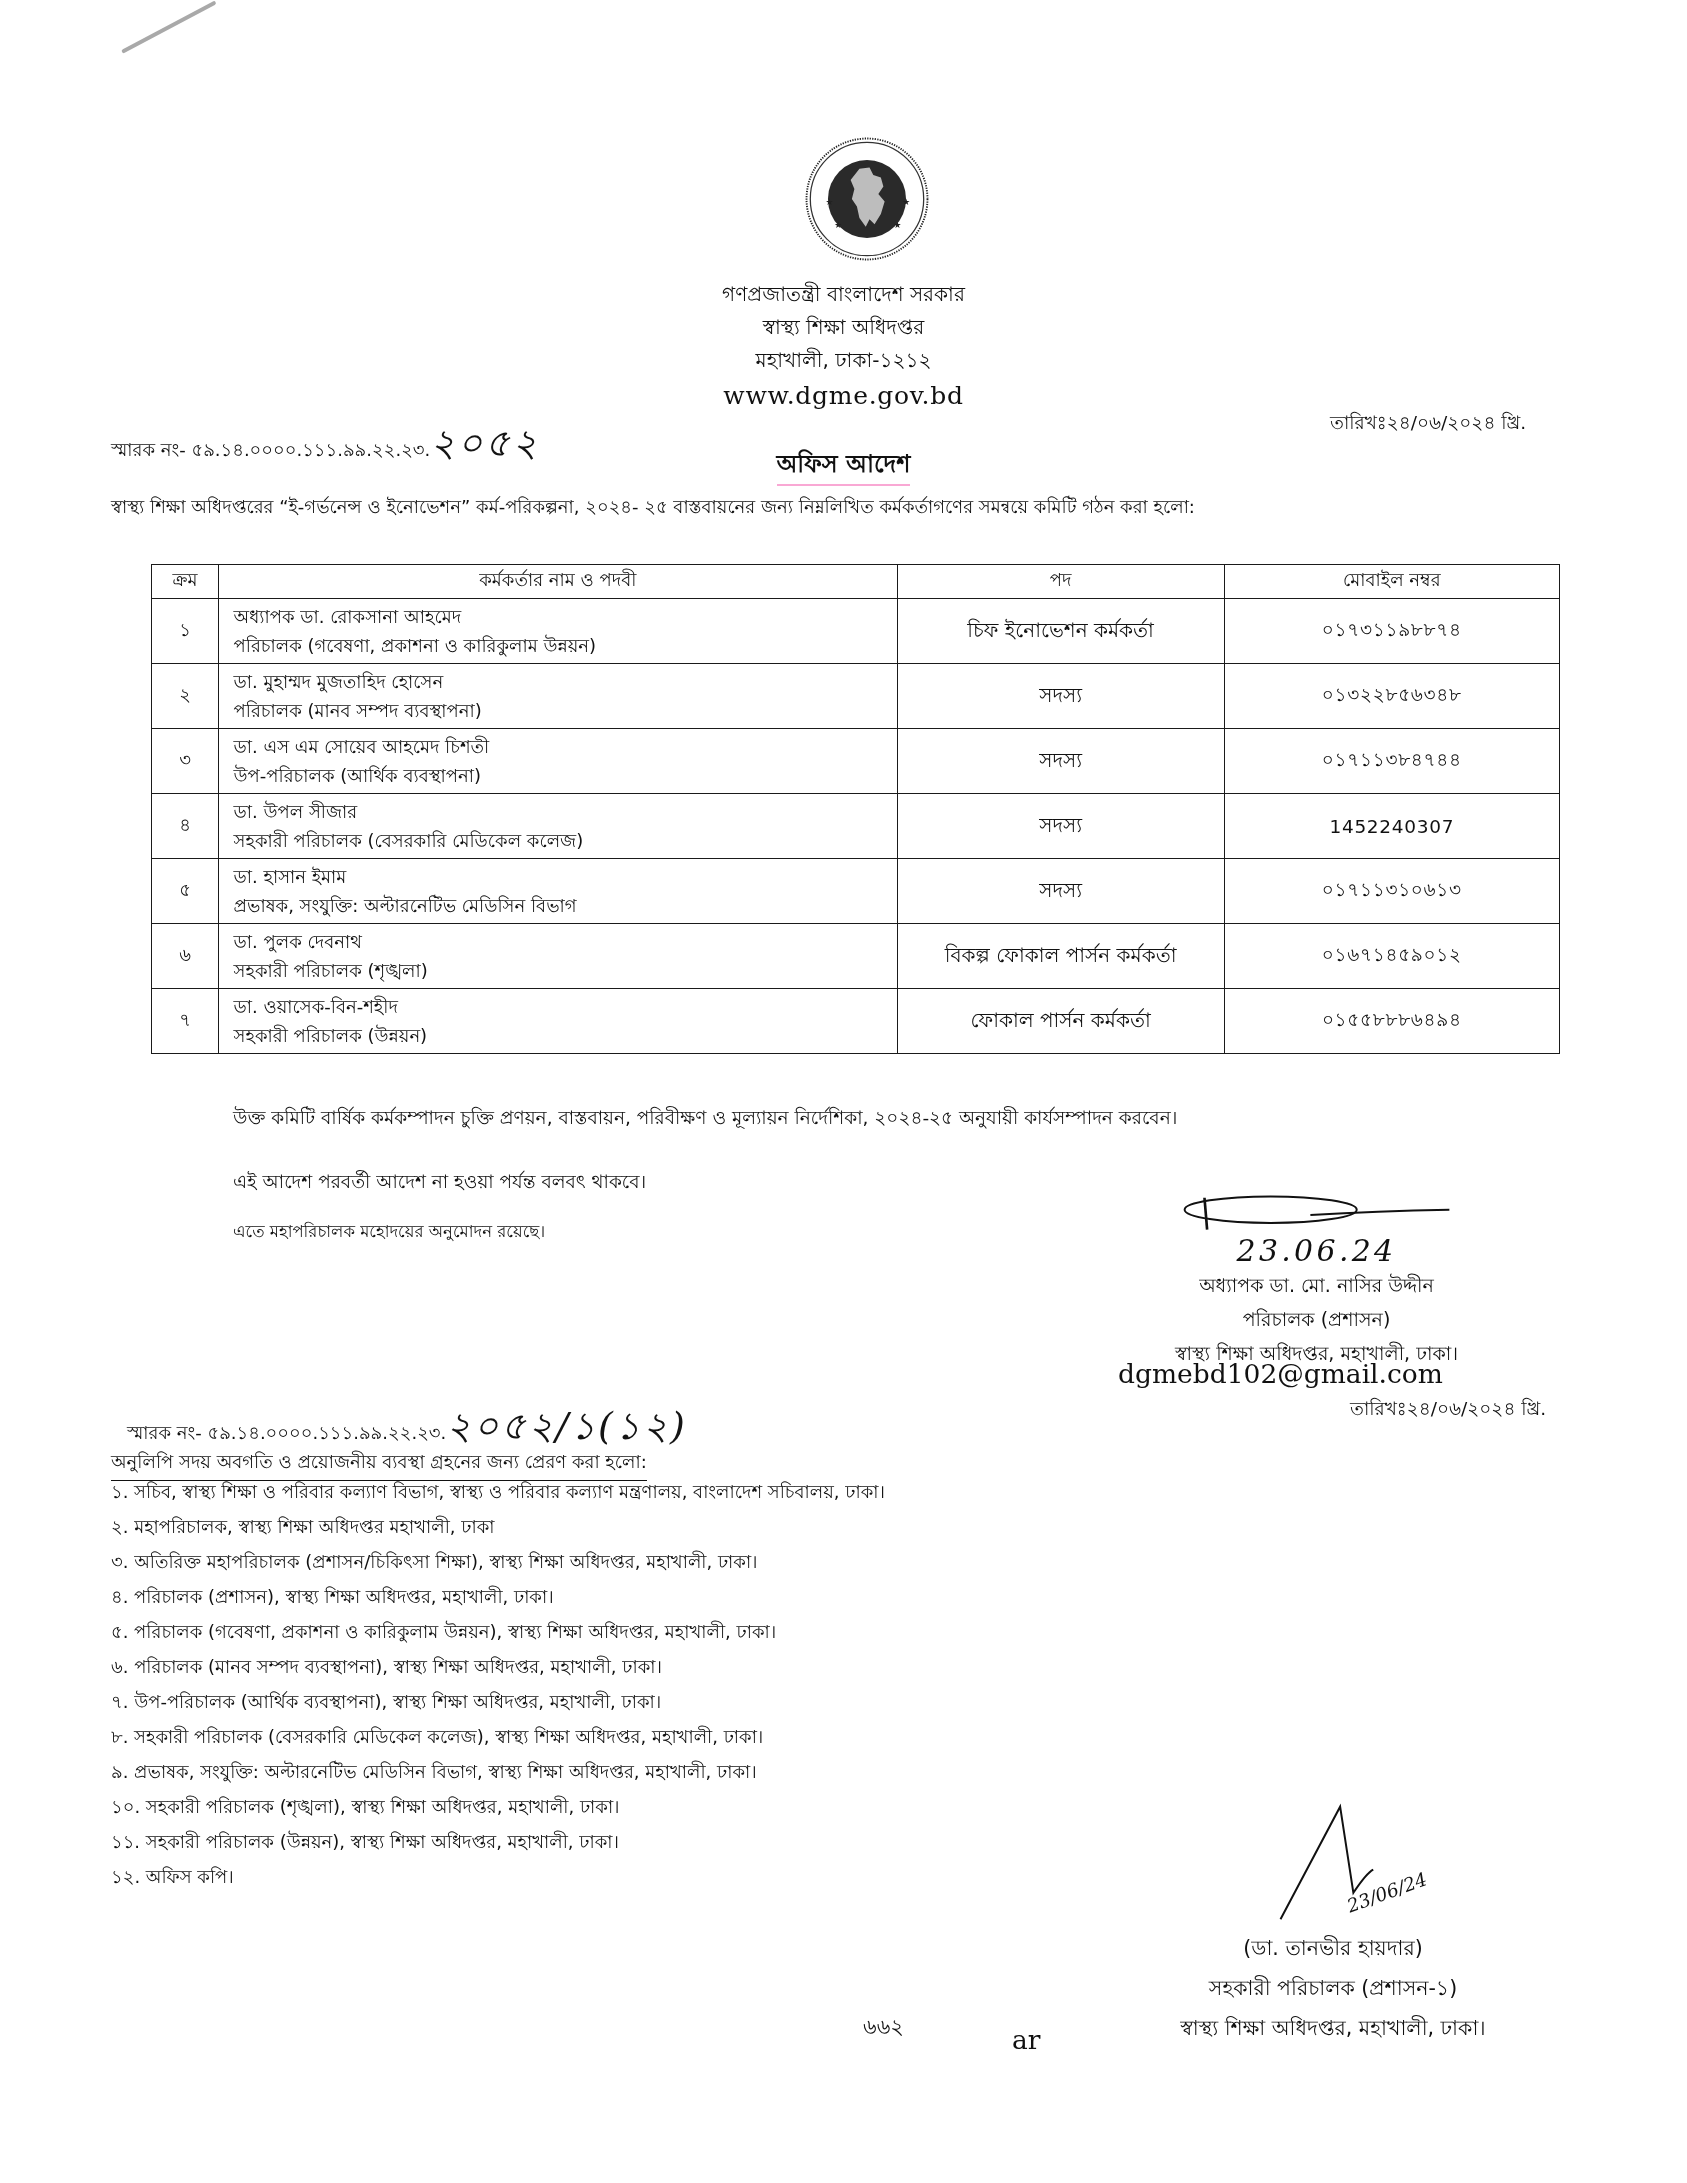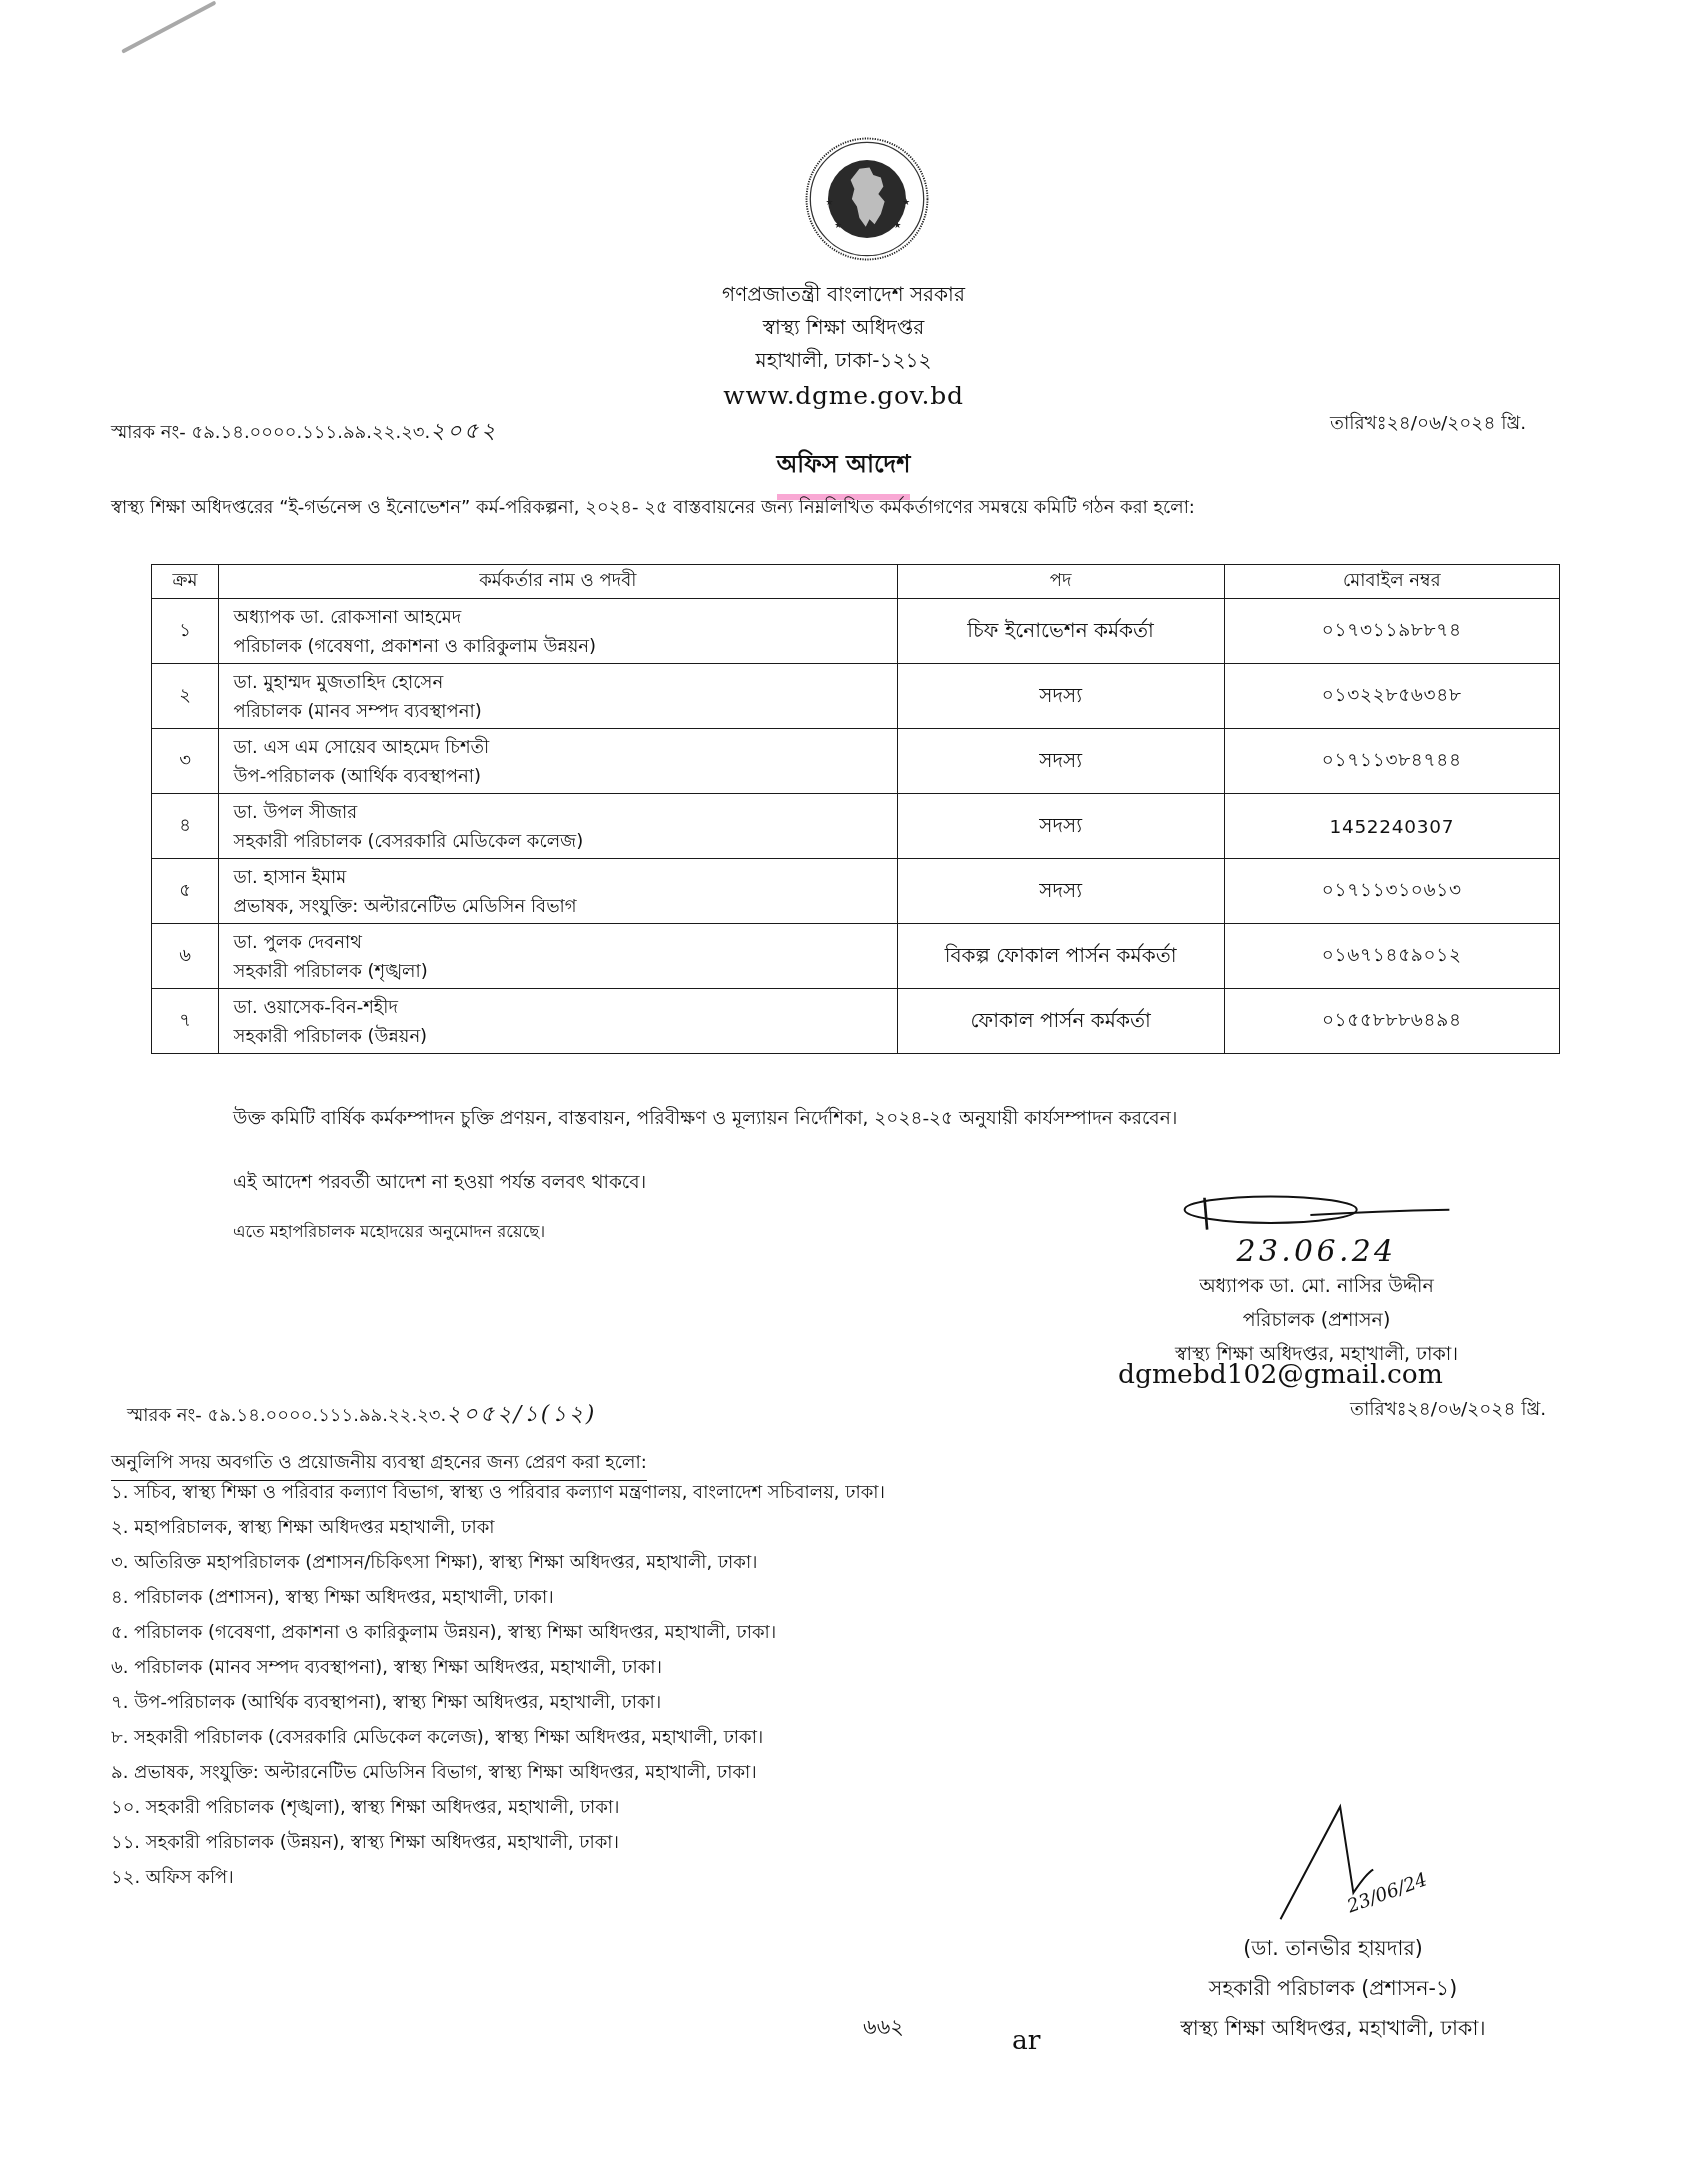--- a/index.html
+++ b/index.html
@@ -10,26 +10,26 @@
     .abs { position: absolute; }
     .scribble {
       left: 122px; top: 50px; width: 106px; height: 4px; background: #9a9a9a;
       transform: rotate(-28deg); transform-origin: left center; border-radius: 2px; opacity: .85;
     }
     .emblem { left: 804px; top: 136px; width: 126px; height: 126px; }
     .header-block { left: 0; width: 1687px; top: 278px; text-align: center; }
     .hdr-line { font-size: 20px; line-height: 33px; }
     .hdr-web { font-family: "DejaVu Serif", "Liberation Serif", serif; font-size: 25px; line-height: 37px; letter-spacing: 0.7px; }
     .memo { font-size: 18px; }
-    .hand { font-family: "DejaVu Serif", "Liberation Serif", serif; font-style: italic; font-size: 22px; color: #141414; letter-spacing: 2.6px; }
+    .hand { font-family: "DejaVu Serif", "Liberation Serif", serif; font-style: italic; font-size: 38px; color: #141414; letter-spacing: 2.6px; }
     .date { font-size: 18.5px; }
     .title {
       left: 0; width: 1687px; top: 445px; text-align: center; font-size: 24px; font-weight: bold;
     }
-    .title span { border-bottom: 6px solid #f9a8d4; padding-bottom: 16px; }
+    .title span { border-bottom: 2px solid #f9a8d4; padding-bottom: 6px; }
     .intro { left: 111px; top: 493px; width: 1469px; font-size: 18px; }
     table.members {
       position: absolute; left: 130px; top: 564px; width: 1409px;
       border-collapse: collapse; font-size: 18px; margin-left: 21px;
     }
     table.members th, table.members td { border: 1.3px solid #1a1a1a; }
     table.members th { height: 29px; font-weight: normal; text-align: center; }
     table.members td { height: 62px; vertical-align: middle; }
     .c-sl { width: 64px; text-align: center; }
     .c-name { width: 662px; padding-left: 14.6px; line-height: 29px; }

